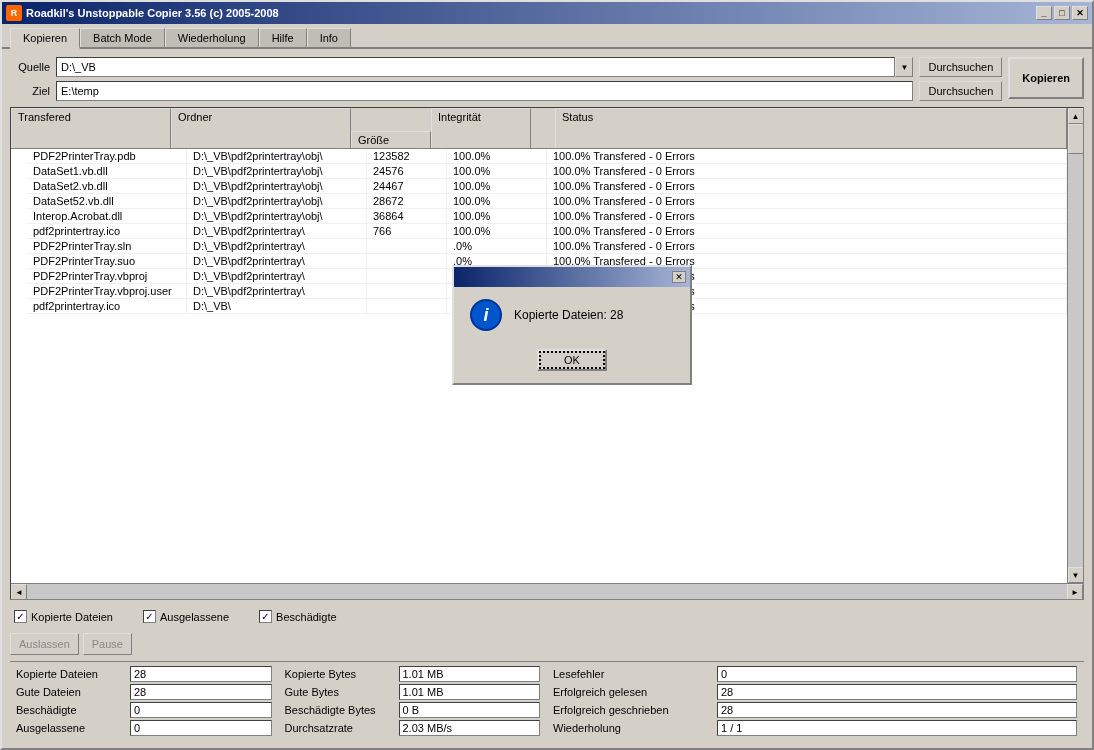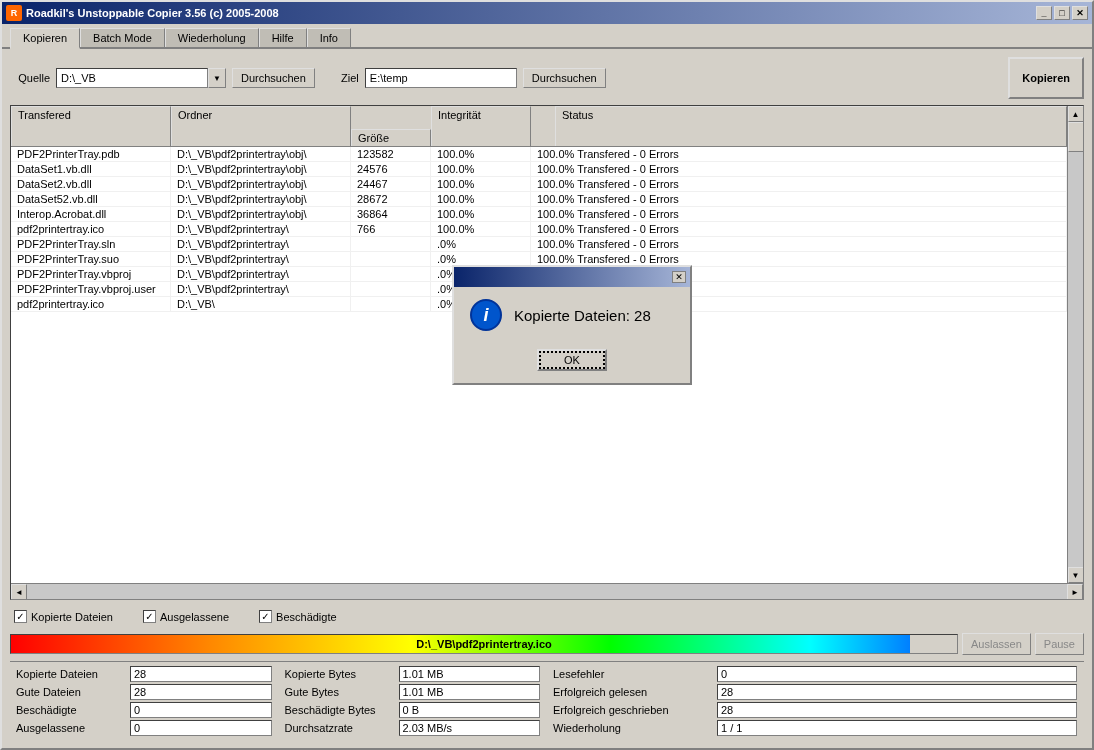--- a/index.html
+++ b/index.html
@@ -221,20 +221,21 @@
     .th-filename { width: 160px; }
     .th-ordner { width: 180px; }
     .th-grosse { width: 80px; margin-top: 23px; }
     .th-integritaet { width: 100px; }
     .th-status { flex: 1; margin-left: 24px; }
 
     .table-body {
       flex: 1;
       overflow-y: auto;
       overflow-x: auto;
+      margin-left: 16px;
     }
     .table-row {
       display: flex;
       border-bottom: 1px solid #f0f0f0;
     }
     .td {
       padding: 1px 6px;
       font-size: 11px;
       white-space: nowrap;
       overflow: hidden;
@@ -427,21 +428,21 @@
       display: flex;
       align-items: center;
       justify-content: center;
       color: white;
       font-size: 18px;
       font-weight: bold;
       font-style: italic;
       flex-shrink: 0;
     }
     .modal-message {
-      font-size: 15px;
+      font-size: 12px;
     }
     .modal-footer {
       display: flex;
       justify-content: center;
       padding: 6px 0 12px 0;
     }
     .btn-ok {
       width: 70px;
       height: 22px;
       background: #d4d0c8;
@@ -516,21 +517,21 @@
     }
 
     .fields-and-btn {
       display: flex;
       gap: 6px;
       align-items: stretch;
     }
     .fields-section {
       flex: 1;
       display: flex;
-      flex-direction: row;
+      flex-direction: column;
       gap: 4px;
     }
   </style>
 </head>
 <body>
 
 <div class="window">
 
   <div class="titlebar">
     <div class="titlebar-title">
@@ -703,24 +704,20 @@
         <div class="checkbox-box">✓</div>
         <span>Ausgelassene</span>
       </div>
       <div class="checkbox-item">
         <div class="checkbox-box">✓</div>
         <span>Beschädigte</span>
       </div>
     </div>
 
     <div class="progress-section">
-      <div class="progress-bar-container">
-        <div class="progress-bar-fill" id="progress-fill" style="width: 95%;"></div>
-        <div class="progress-bar-text">D:\_VB\pdf2printertray.ico</div>
-      </div>
       <button class="btn-auslassen">Auslassen</button>
       <button class="btn-pause">Pause</button>
     </div>
 
     <div class="stats-section">
 
       <div class="stats-col" id="stats-col1">
       <div class="stat-row">
     <span class="stat-label" style="width:110px;">Kopierte Dateien</span>
     <div class="stat-value-box">28</div>

